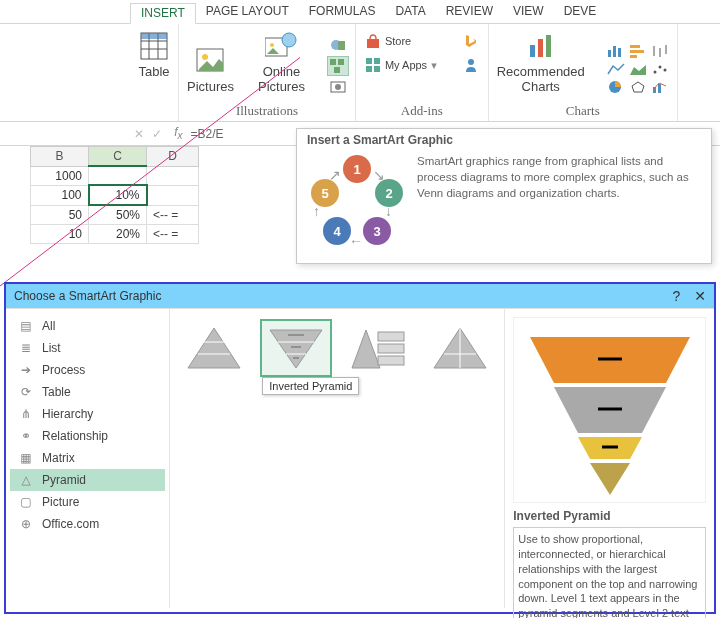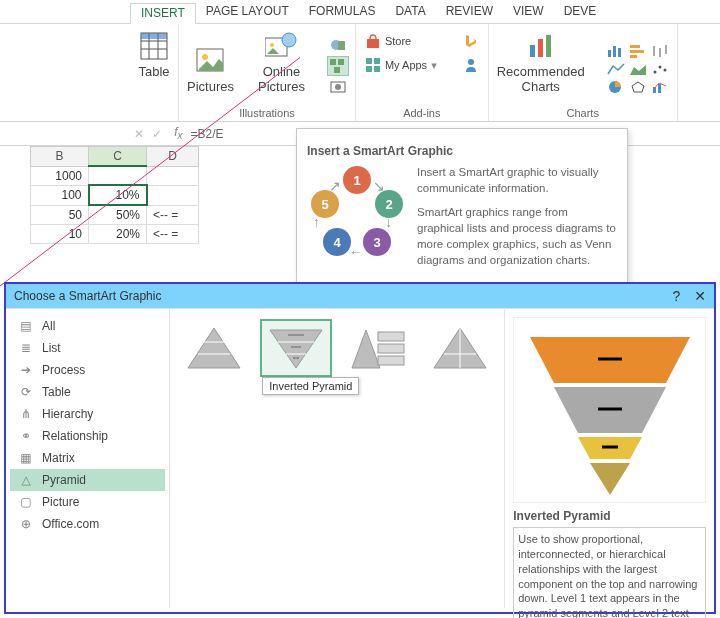--- a/index.html
+++ b/index.html
@@ -7,21 +7,21 @@
 
 
 .tabs { display: flex; gap: 0; padding: 2px 0 0 130px; border-bottom: 1px solid #d4d4d4; height: 24px; }
 .tab { padding: 2px 10px; font-size: 12px; color: #444; cursor: pointer; }
 .tab.active { color: #217346; border: 1px solid #d4d4d4; border-bottom: 1px solid #fff; background: #fff; position: relative; top: 1px; }
 
 
 .ribbon { display: flex; background: #fff; border-bottom: 1px solid #d4d4d4; height: 98px; padding-left: 130px; }
 .group { border-right: 1px solid #e5e5e5; padding: 4px 6px 2px 6px; display: flex; flex-direction: column; justify-content: space-between; }
 .group-buttons { display: flex; gap: 20px; align-items: flex-end; }
-.group-label { text-align: center; font-size: 11px; color: #666; }
+.group-label { text-align: center; font-size: 13px; color: #666; font-family: Liberation Serif, serif; }
 .big-btn { display: flex; flex-direction: column; align-items: center; gap: 2px; padding: 2px; font-size: 13px; color: #444; cursor: pointer; }
 .big-btn .ico { width: 32px; height: 32px; display: flex; align-items: center; justify-content: center; }
 .small-col { display: flex; flex-direction: column; gap: 2px; }
 .small-btn { display: flex; align-items: center; gap: 4px; font-size: 11px; color: #444; padding: 1px 3px; cursor: pointer; }
 .small-btn .ico { width: 16px; height: 16px; }
 .smartart-highlight { background: #cde6d8; border: 1px solid #9ac8af; padding: 1px; }
 .mini-icons { display: grid; grid-template-columns: repeat(3, 20px); gap: 2px; }
 .mini-icons .ico { width: 20px; height: 16px; }
 
 
@@ -32,21 +32,21 @@
 
 .grid { position: absolute; top: 146px; left: 30px; font-size: 12px; }
 .grid table { border-collapse: collapse; }
 .grid th { background: #f3f3f3; border: 1px solid #ccc; font-weight: normal; color: #555; padding: 2px 0; min-width: 58px; }
 .grid th.selcol { background: #d9ead3; border-bottom: 2px solid #217346; }
 .grid td { border: 1px solid #ddd; padding: 2px 6px; text-align: right; min-width: 52px; height: 18px; }
 .grid td.sel { border: 2px solid #217346; background: #fff; }
 .grid td.note { text-align: left; color: #444; }
 
 
-.tooltip-card { position: absolute; top: 128px; left: 296px; width: 332px; border: 1px solid #c8c8c8; background: #fff; box-shadow: 2px 2px 6px rgba(0,0,0,0.15); padding: 15px 10px 10px 10px; }
+.tooltip-card { position: absolute; top: 128px; left: 296px; width: 416px; border: 1px solid #c8c8c8; background: #fff; box-shadow: 2px 2px 6px rgba(0,0,0,0.15); padding: 4px 10px 10px 10px; }
 .tooltip-card h4 { font-size: 12px; font-weight: bold; color: #5a5a5a; margin-bottom: 6px; }
 .tooltip-body { display: flex; gap: 10px; }
 .tooltip-diagram { width: 100px; height: 100px; position: relative; flex-shrink: 0; }
 .tooltip-text { font-size: 11.5px; color: #666; line-height: 1.4; }
 .tooltip-text p { margin-bottom: 8px; }
 .circ { position: absolute; width: 28px; height: 28px; border-radius: 50%; color: #fff; display: flex; align-items: center; justify-content: center; font-weight: bold; font-size: 13px; }
 .arrow { position: absolute; font-size: 14px; color: #999; }
 
 
 .pointer-line { position: absolute; left: 0; top: 46px; width: 300px; height: 300px; pointer-events: none; }
@@ -305,21 +305,20 @@
       <div class="circ" style="background:#8a5aa5;top:64px;left:56px">3</div>
       <div class="circ" style="background:#4a7ab8;top:64px;left:16px">4</div>
       <div class="circ" style="background:#d9a24a;top:26px;left:4px">5</div>
       <span class="arrow" style="top:14px;left:66px">↘</span>
       <span class="arrow" style="top:50px;left:78px">↓</span>
       <span class="arrow" style="top:78px;left:42px">←</span>
       <span class="arrow" style="top:50px;left:6px">↑</span>
       <span class="arrow" style="top:14px;left:22px">↗</span>
     </div>
     <div class="tooltip-text">
-      <p>Insert a SmartArt graphic to visually communicate information.</p>
       <p>SmartArt graphics range from graphical lists and process diagrams to more complex graphics, such as Venn diagrams and organization charts.</p>
     </div>
   </div>
 </div>
 
 <div class="dialog">
   <div class="dialog-title">
     <span>Choose a SmartArt Graphic</span>
     <div class="win-btns">
       <span>?</span>

